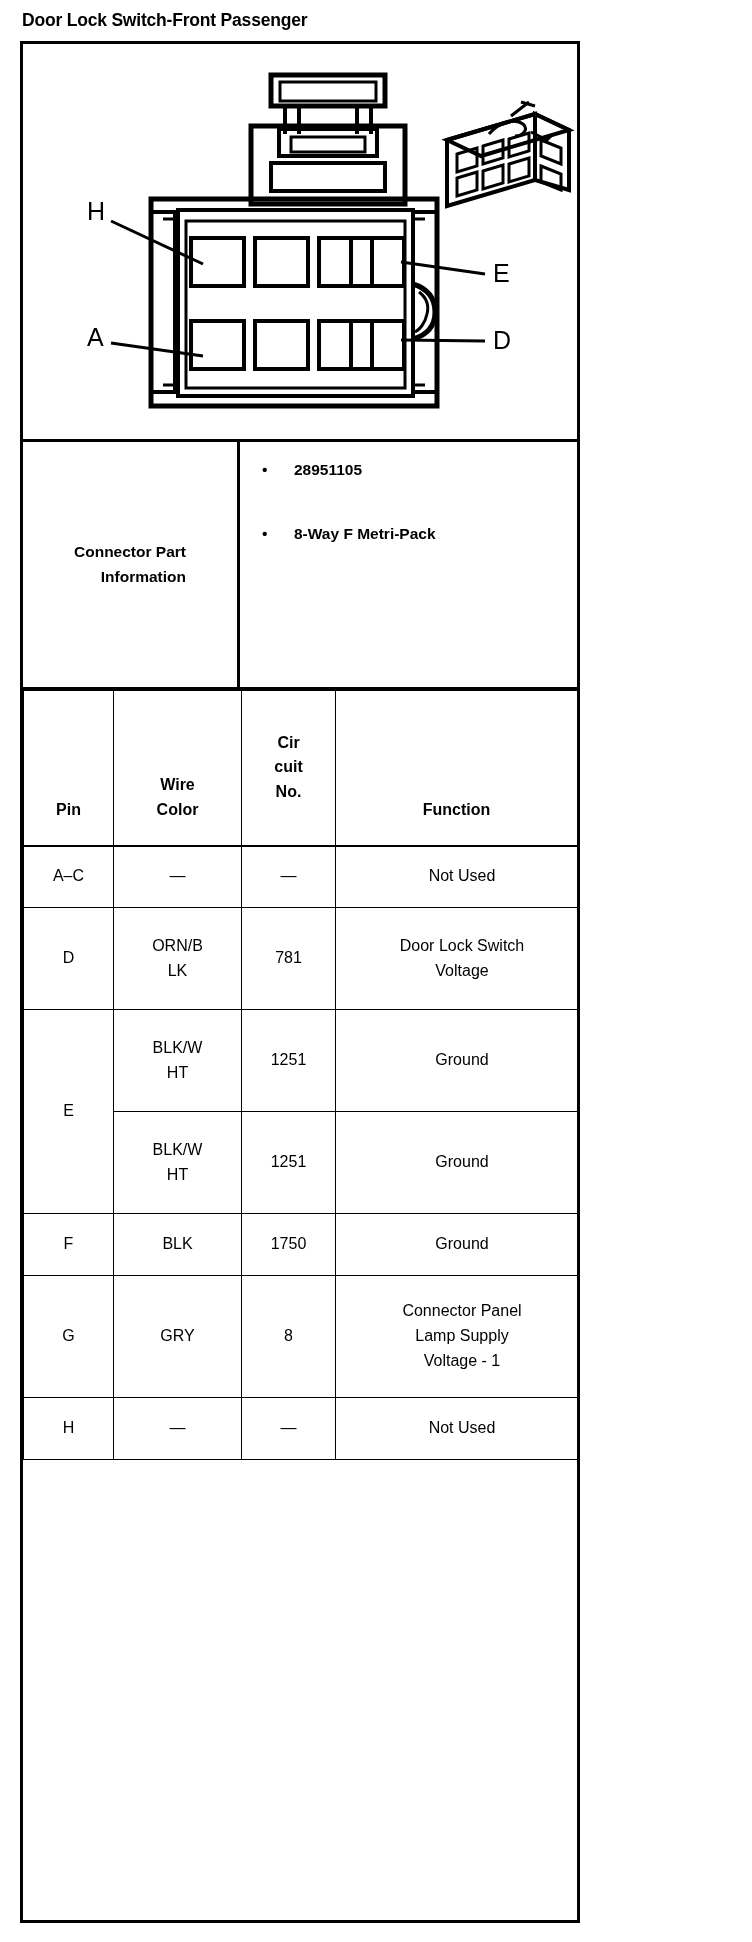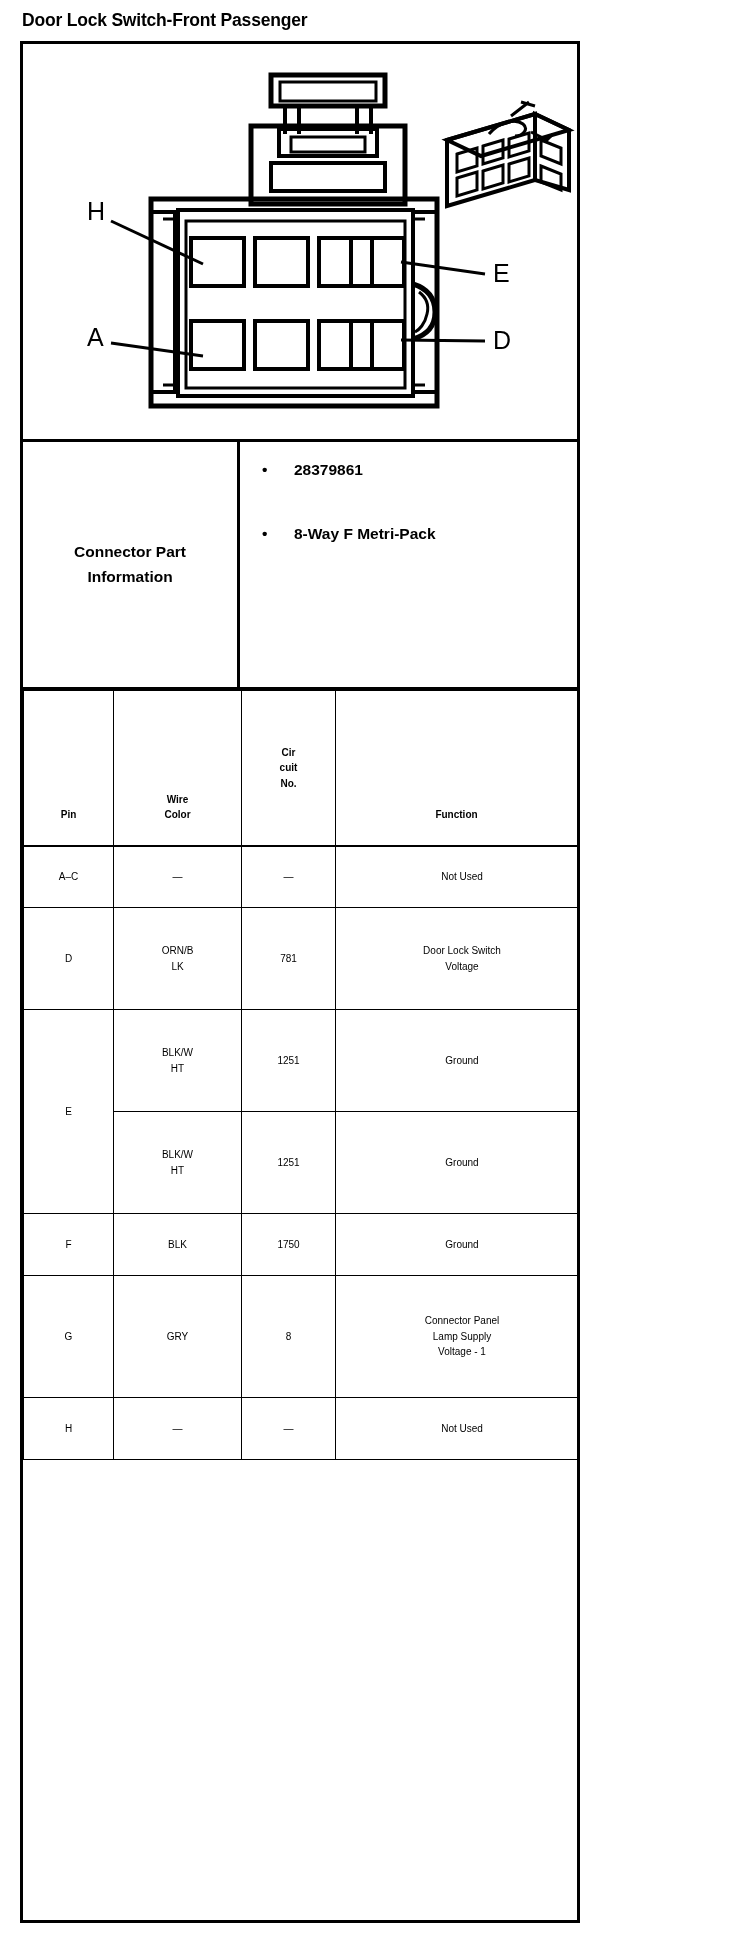--- a/index.html
+++ b/index.html
@@ -82,21 +82,21 @@
     height: 245px;
     border-right: 3px solid #000;
     box-sizing: border-box;
     display: flex;
     align-items: center;
     justify-content: center;
   }
   .partinfo-label .lbl {
     font-size: 15.5px;
     font-weight: bold;
-    text-align: center;
+    text-align: right;
     line-height: 1.55;
   }
   .partinfo-value {
     position: absolute;
     left: 217px; top: 0;
     width: 337px;
     height: 245px;
     box-sizing: border-box;
     padding: 16px 10px 0 12px;
   }
@@ -132,21 +132,21 @@
     table-layout: fixed;
   }
   .pin-table col.c-pin  { width: 90px;  }
   .pin-table col.c-wire { width: 128px; }
   .pin-table col.c-cir  { width: 94px;  }
   .pin-table col.c-fn   { width: 242px; }
 
   .pin-table th, .pin-table td {
     border: 1.5px solid #000;
     box-sizing: border-box;
-    font-size: 10px;
+    font-size: 16px;
     line-height: 1.55;
     vertical-align: middle;
   }
   .pin-table thead th {
     height: 155px;
     font-weight: bold;
     text-align: center;
     padding: 0 4px;
     vertical-align: bottom;
     padding-bottom: 22px;
@@ -270,21 +270,21 @@
       <div class="partinfo-label">
         <div class="lbl">
           <span>Connector Part</span><br>
           <span>Information</span>
         </div>
       </div>
       <div class="partinfo-value">
 
         <span class="bullet-line">
           <span class="dot">•</span>
-          <span>28379861</span>
+          <span>28951105</span>
         </span>
 
         <span class="bullet-gap" style="display:block;"></span>
 
         <span class="bullet-line">
           <span class="dot">•</span>
           <span>8-Way F Metri-Pack</span>
         </span>
       </div>
     </div>

